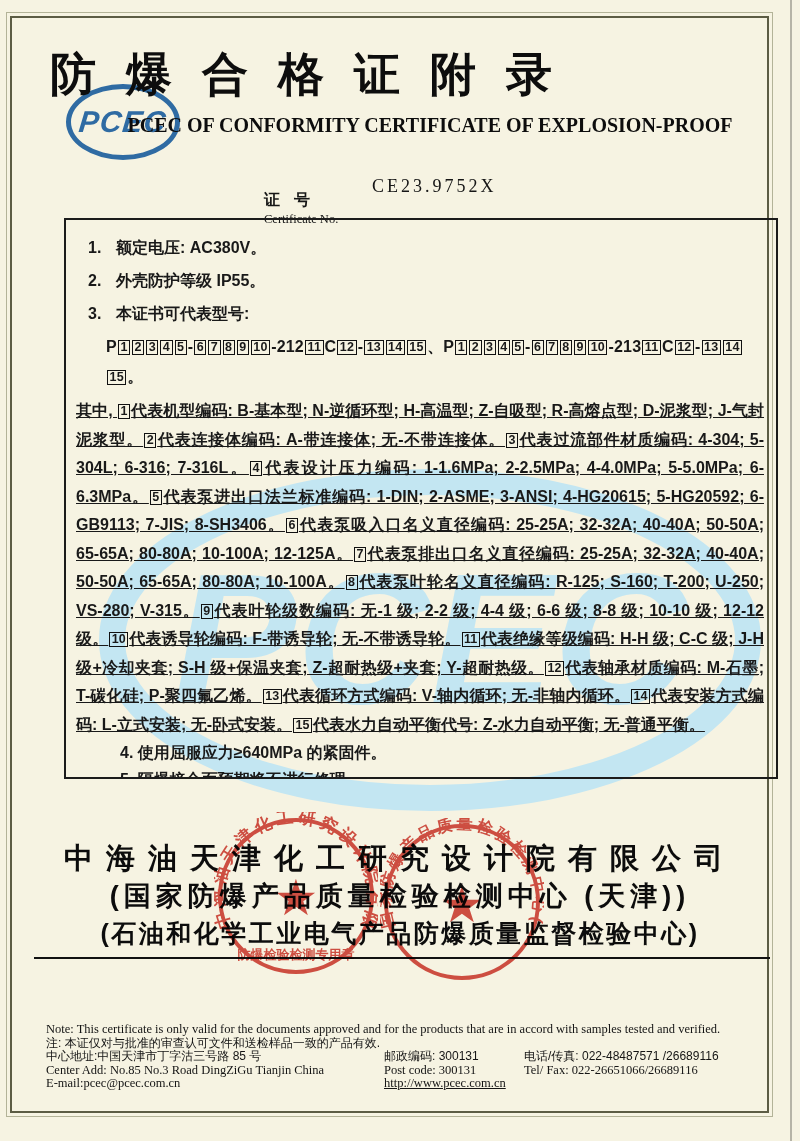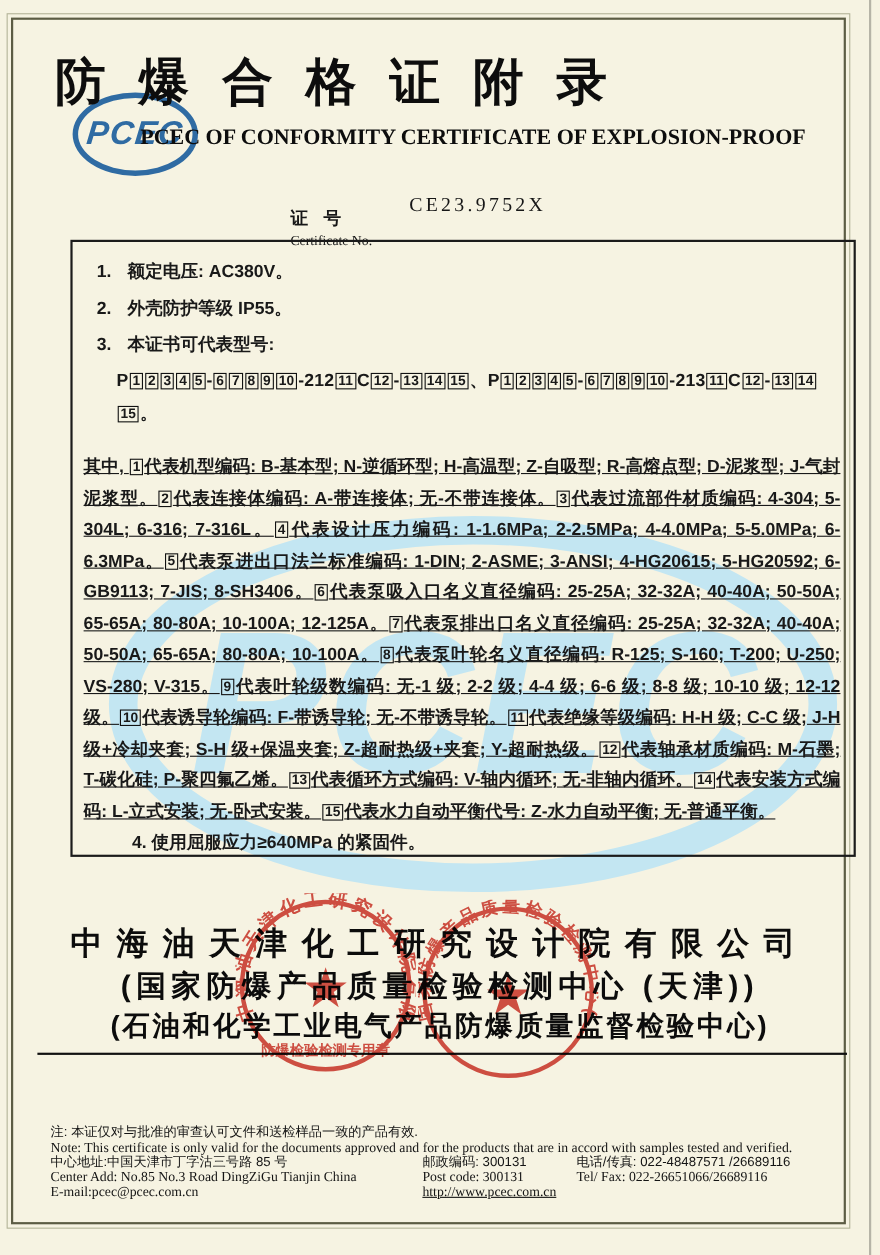--- a/index.html
+++ b/index.html
@@ -23,21 +23,21 @@
   .certno{position:absolute;left:372px;top:176px;font-family:"Liberation Serif","DejaVu Serif",serif;
           font-size:18px;letter-spacing:3px;font-weight:500;}
   
   .watermark{position:absolute;left:90px;top:455px;width:680px;height:370px;z-index:0;pointer-events:none;}
   
   .box{position:absolute;left:64px;top:218px;width:714px;height:561px;border:2px solid #1b1b1b;
        padding:12px 12px 6px 10px;box-sizing:border-box;z-index:1;overflow:hidden;}
   .box-line{font-size:16px;font-weight:600;color:#191919;}
   .numbered{display:flex;line-height:30px;margin:1px 0 3px 12px;}
   .numbered .no{width:28px;flex:0 0 28px;}
-  .model{line-height:30px;margin:1px 0 19px 30px;font-weight:700;letter-spacing:.2px;}
+  .model{line-height:30px;margin:1px 0 5px 30px;font-weight:700;letter-spacing:.2px;}
   .flow{text-align:justify;line-height:28.5px;margin-top:1px;text-decoration:underline;}
   .tail{line-height:27px;margin-left:44px;}
   .bx{display:inline-block;border:1.5px solid #111;line-height:13px;font-size:12.5px;padding:0 1.5px;
       margin:0 1px;vertical-align:1px;font-weight:700;}
   
   .issuer{position:absolute;left:0;top:839px;width:800px;text-align:center;z-index:2;color:#0c0c0c;}
   .issuer .l1{font-size:29px;font-weight:700;letter-spacing:13px;line-height:38px;}
   .issuer .l2{font-size:27px;font-weight:700;letter-spacing:5px;line-height:38px;}
   .issuer .l3{font-size:25px;font-weight:700;letter-spacing:2.5px;line-height:36px;}
   .issuer .l4{font-family:"Liberation Serif","DejaVu Serif",serif;font-size:20px;font-weight:700;line-height:24px;}
@@ -118,22 +118,22 @@
   <svg class="stamp stamp-right" width="164" height="168" viewBox="0 0 164 168">
     <circle cx="82" cy="84" r="76" fill="none" stroke="#cf3a30" stroke-width="4"></circle>
     <path id="arcR" d="M 16,112 A 72,72 0 1 1 148,112" fill="none"></path>
     <text font-size="16" font-weight="bold" fill="#cf3a30" letter-spacing="3" font-family="Liberation Sans, DejaVu Sans, sans-serif">
       <textPath href="#arcR" startOffset="4">国家防爆产品质量检验检测中心(天津)</textPath>
     </text>
     <text x="82" y="104" text-anchor="middle" font-size="50" fill="#cf3a30">★</text>
   </svg>
 
   <div class="footer">
+    <div class="frow en">Note: This certificate is only valid for the documents approved and for the products that are in accord with samples tested and verified.</div>
     <div class="frow">注: 本证仅对与批准的审查认可文件和送检样品一致的产品有效.</div>
-    <div class="frow en">Note: This certificate is only valid for the documents approved and for the products that are in accord with samples tested and verified.</div>
     <div class="frow">
       <span>中心地址:中国天津市丁字沽三号路 85 号</span>
       <span class="fc2">邮政编码: 300131</span>
       <span class="fc3">电话/传真: 022-48487571 /26689116</span>
     </div>
     <div class="frow en">
       <span>Center Add: No.85 No.3 Road DingZiGu Tianjin China</span>
       <span class="fc2">Post code: 300131</span>
       <span class="fc3">Tel/ Fax: 022-26651066/26689116</span>
     </div>

